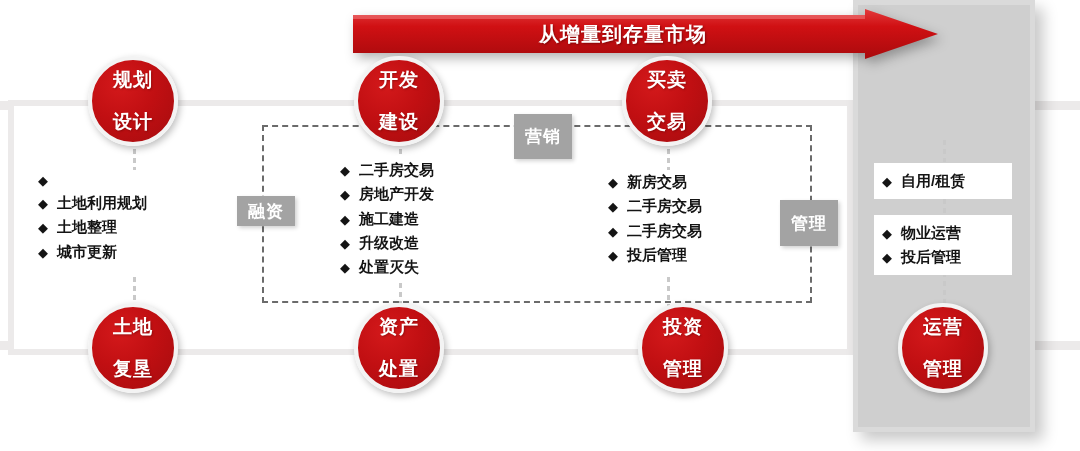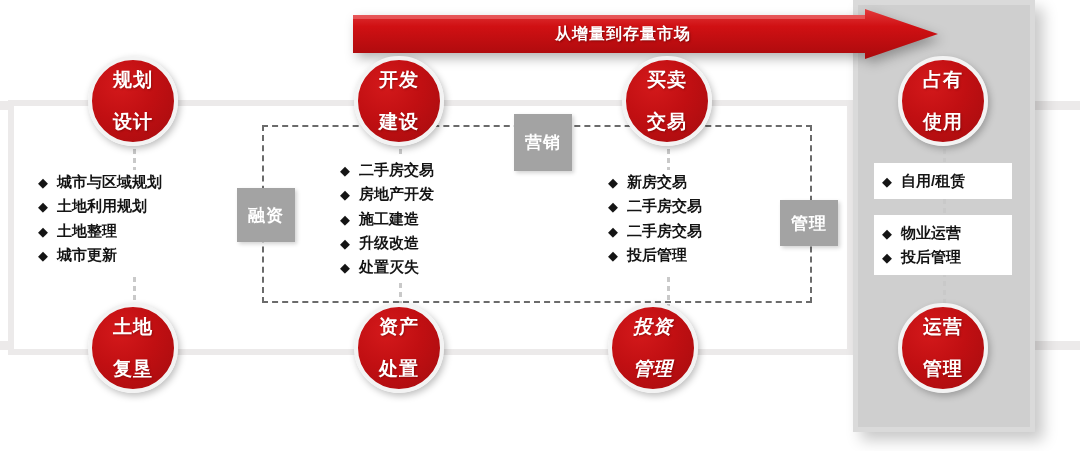--- a/index.html
+++ b/index.html
@@ -39,21 +39,21 @@
 
   
   .arrow-wrap {
     position: absolute; left: 353px; top: 9px;
     width: 585px; height: 50px;
   }
   .arrow-wrap svg { display: block; filter: drop-shadow(4px 5px 6px rgba(0,0,0,0.30)); }
   .arrow-label {
     position: absolute; left: 0; top: 0; width: 540px; height: 50px;
     display: flex; align-items: center; justify-content: center;
-    color: #ffffff; font-size: 16px; font-weight: bold;
+    color: #ffffff; font-size: 20px; font-weight: bold;
     letter-spacing: 1px;
     text-shadow: 1px 1px 2px rgba(90,0,0,0.6);
     pointer-events: none;
   }
 
   
   .dashed-box {
     position: absolute;
     left: 262px; top: 125px; width: 550px; height: 178px;
     border: 2px dashed #6b6b6b;
@@ -163,46 +163,41 @@
     <span>设计</span>
   </div>
   <div class="circle" style="left:354px; top:56px;">
     <span>开发</span>
     <span>建设</span>
   </div>
   <div class="circle" style="left:622px; top:56px;">
     <span>买卖</span>
     <span>交易</span>
   </div>
-  <div class="circle" style="left:898px; top:56px;">
-    <span>占有</span>
-    <span>使用</span>
-  </div>
 
   <div class="circle" style="left:88px; top:303px;">
     <span>土地</span>
     <span>复垦</span>
   </div>
   <div class="circle" style="left:354px; top:303px;">
     <span>资产</span>
     <span>处置</span>
   </div>
-  <div class="circle" style="left:608px; top:303px;font-style:italic;">
+  <div class="circle" style="left:638px; top:303px;">
     <span>投资</span>
     <span>管理</span>
   </div>
   <div class="circle" style="left:898px; top:303px;text-align:center;">
     <span>运营</span>
     <span>管理</span>
   </div>
 
   <div class="bullets" style="left:38px; top:170px;">
     <div class="row">
       <span class="dia">◆</span>
-      <span>城市与区域规划</span>
     </div>
     <div class="row">
       <span class="dia">◆</span>
       <span>土地利用规划</span>
     </div>
     <div class="row">
       <span class="dia">◆</span>
       <span>土地整理</span>
     </div>
     <div class="row">
@@ -263,17 +258,17 @@
     <div class="row">
       <span class="dia">◆</span>
       <span>物业运营</span>
     </div>
     <div class="row">
       <span class="dia">◆</span>
       <span>投后管理</span>
     </div>
   </div>
 
-  <div class="gtag" style="left:237px; top:188px; width:58px; height:54px;">融资</div>
-  <div class="gtag" style="left:514px; top:114px; width:58px; height:57px;">营销</div>
+  <div class="gtag" style="left:237px; top:196px; width:58px; height:30px;">融资</div>
+  <div class="gtag" style="left:514px; top:114px; width:58px; height:45px;">营销</div>
   <div class="gtag" style="left:780px; top:200px; width:58px; height:46px;">管理</div>
 
 </div>
 
 </body></html>

